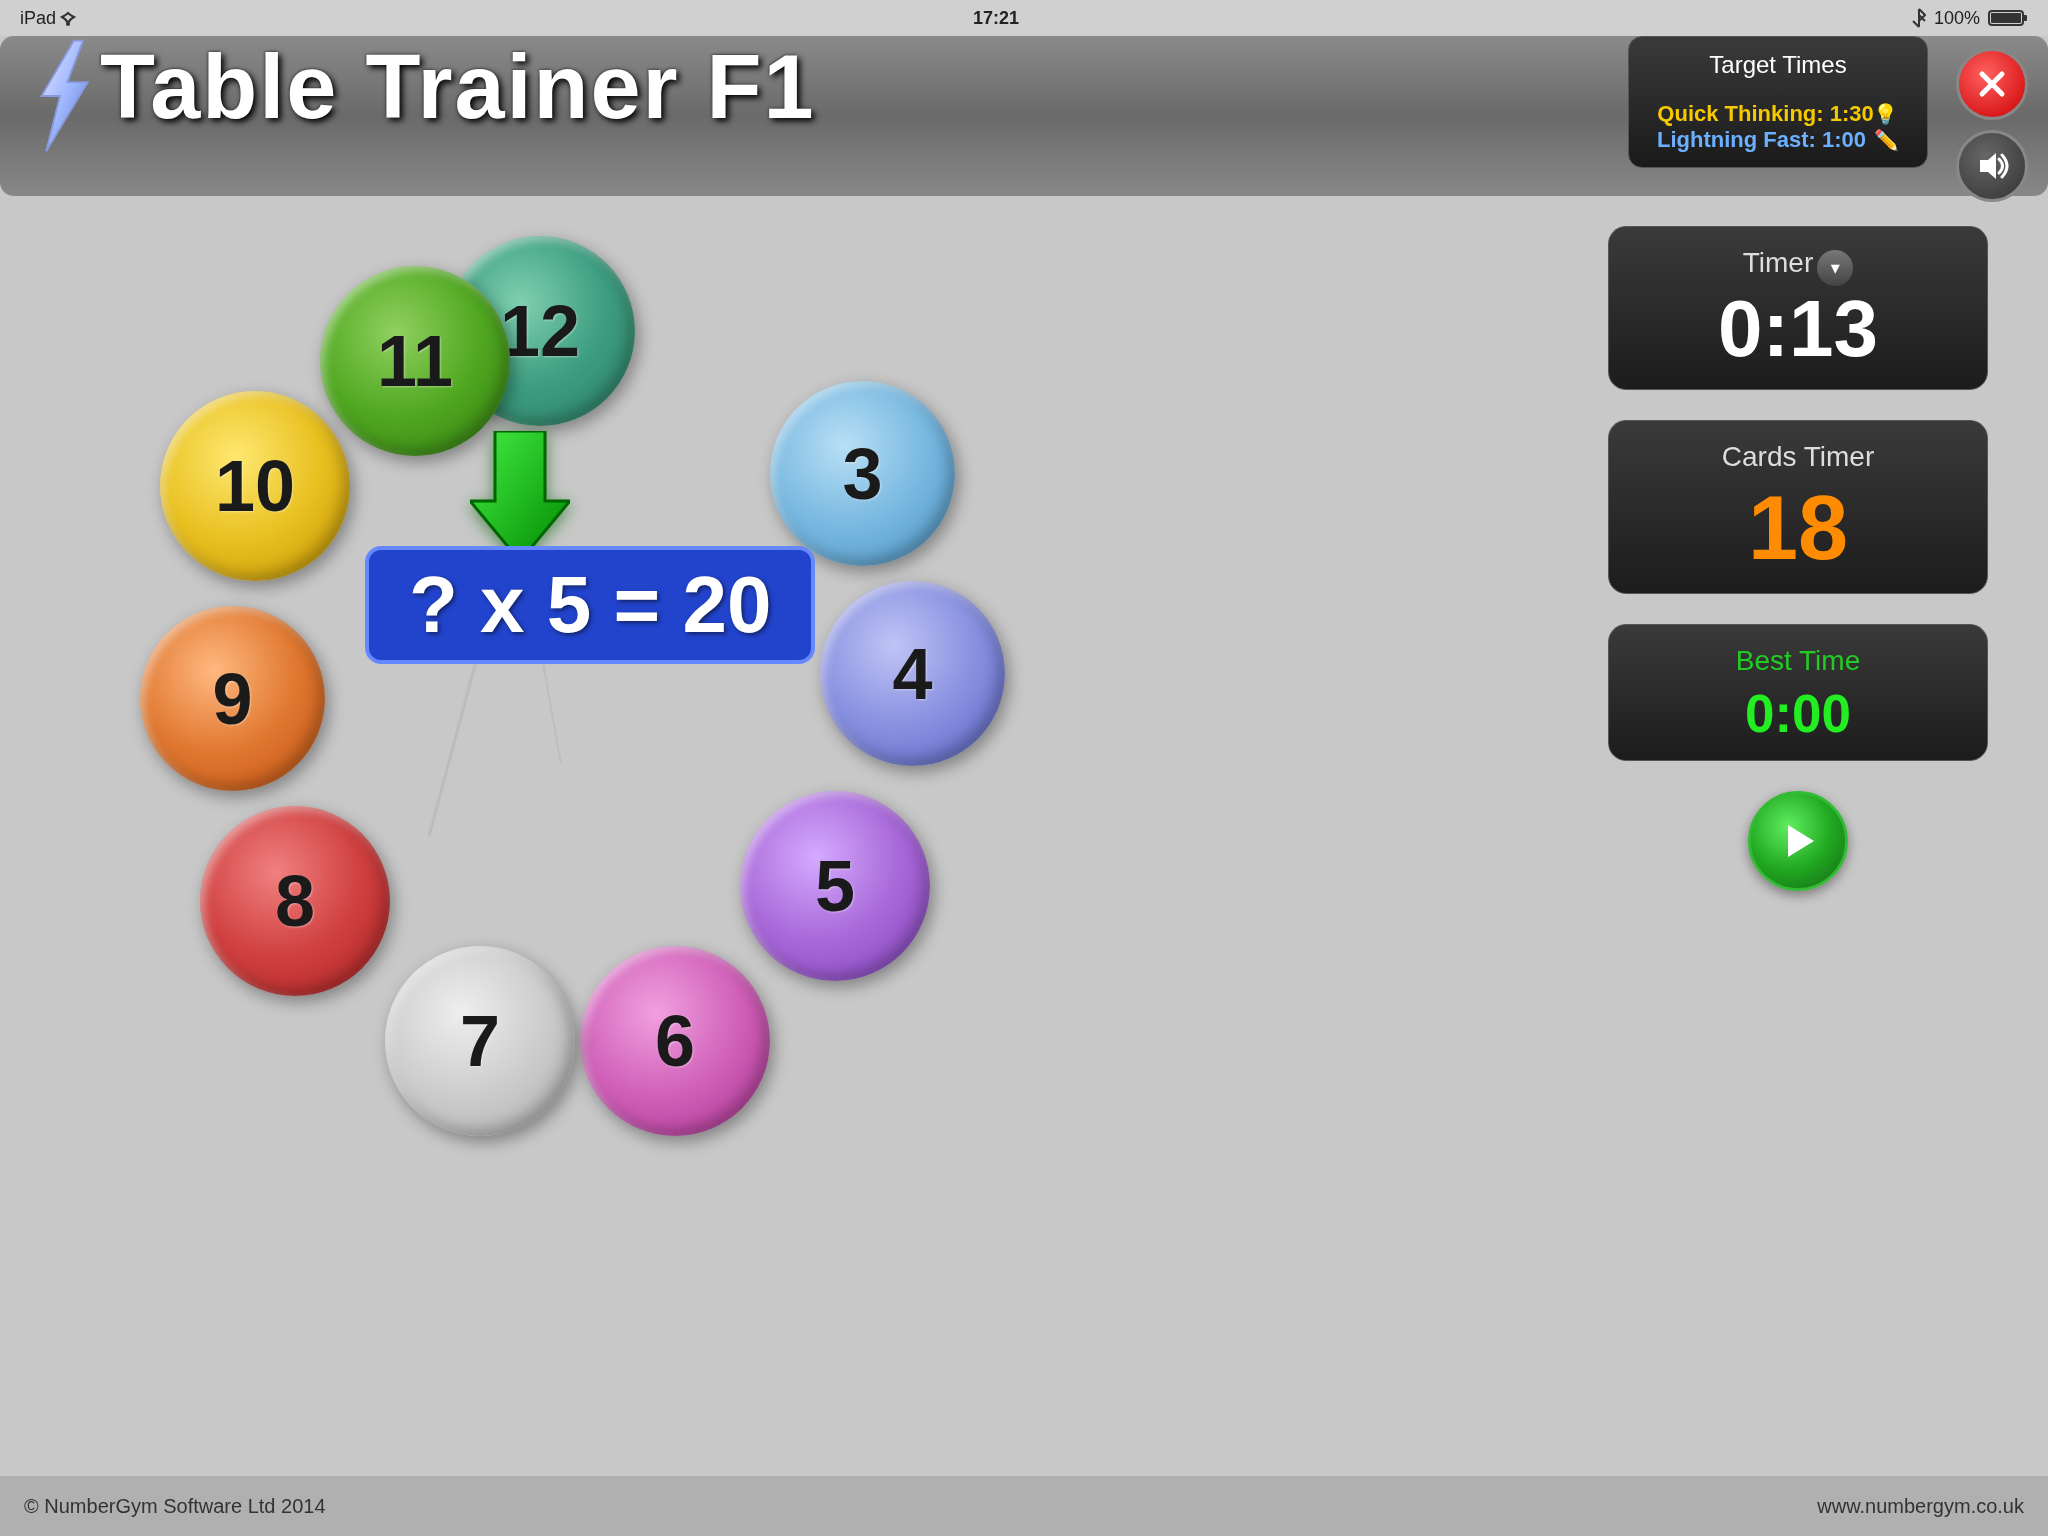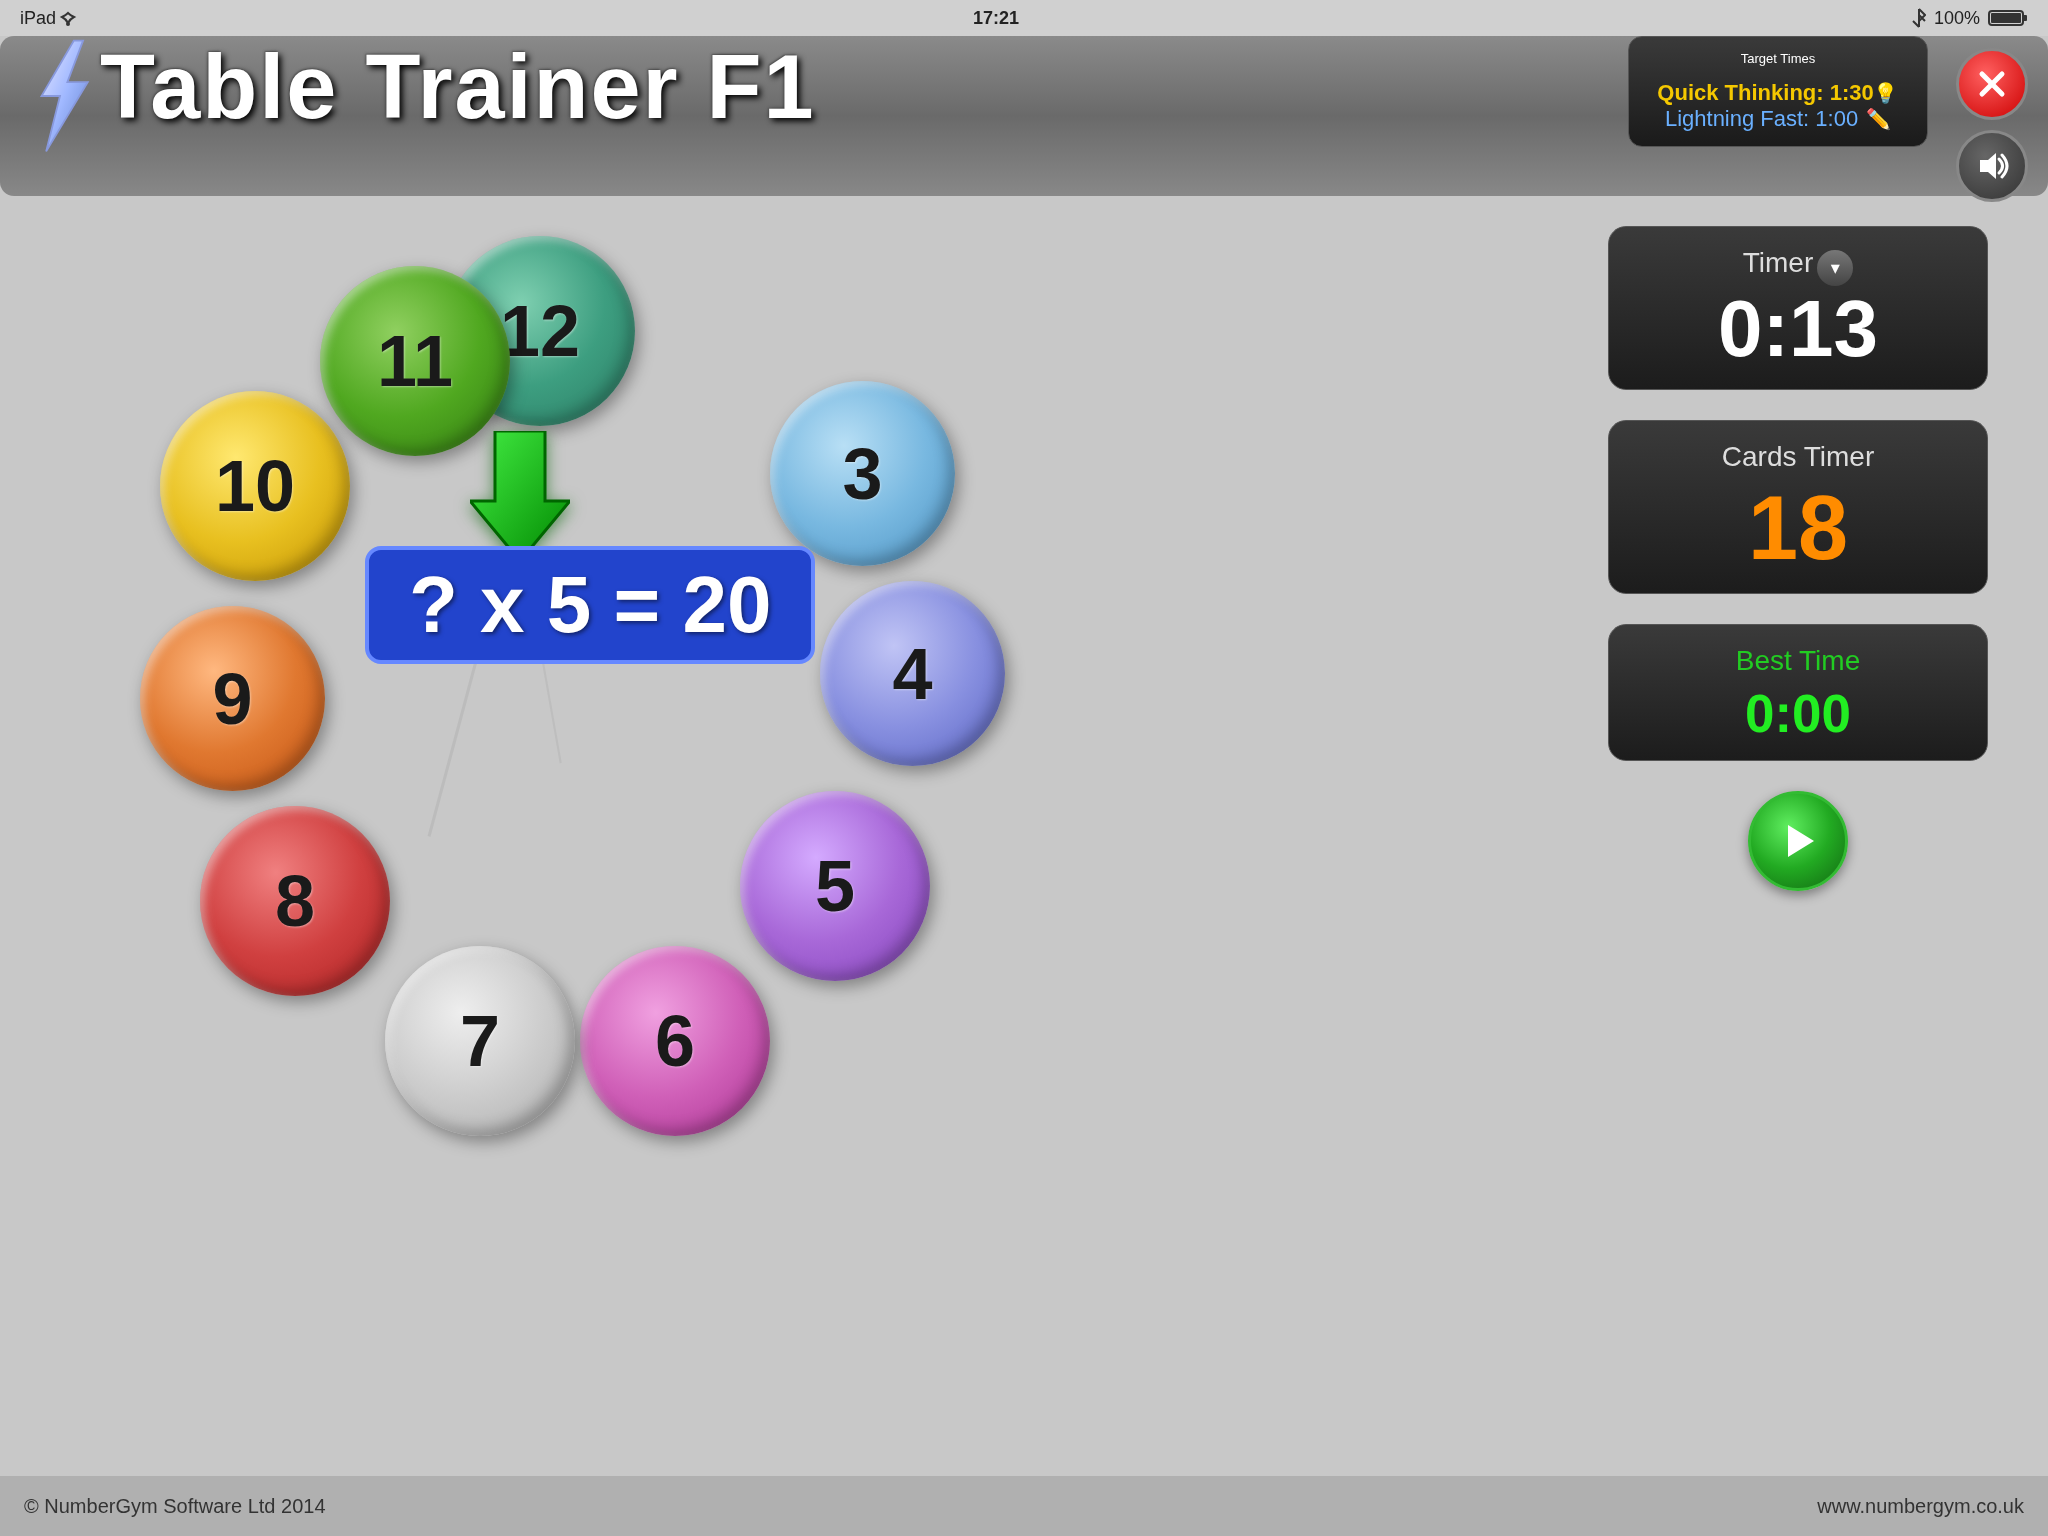--- a/index.html
+++ b/index.html
@@ -60,38 +60,38 @@
       border-radius: 14px;
       padding: 14px 22px;
       text-align: center;
       margin-right: 100px;
       min-width: 300px;
       border: 1px solid #555;
     }
 
     .target-times-title {
       color: white;
-      font-size: 13px;
-      margin-bottom: 14px;
+      font-size: 24px;
+      margin-bottom: 22px;
     }
 
     .target-quick {
       color: #f5c800;
       font-size: 22px;
       font-weight: bold;
       display: flex;
       align-items: center;
       justify-content: center;
       gap: 0;
     }
 
     .target-lightning {
       color: #6ab0ff;
       font-size: 22px;
-      font-weight: normal;
+      font-weight: bold;
       display: flex;
       align-items: center;
       justify-content: center;
       gap: 8px;
     }
 
     
     .top-right-buttons {
       position: absolute;
       top: 36px;

